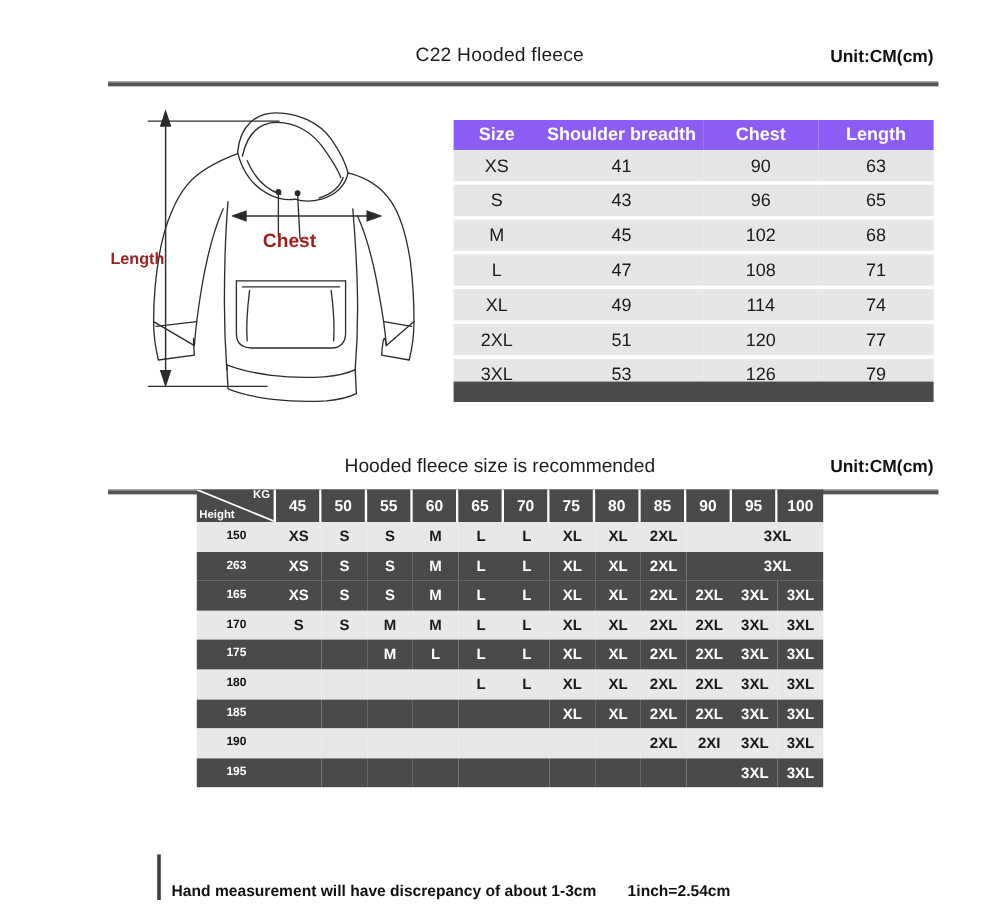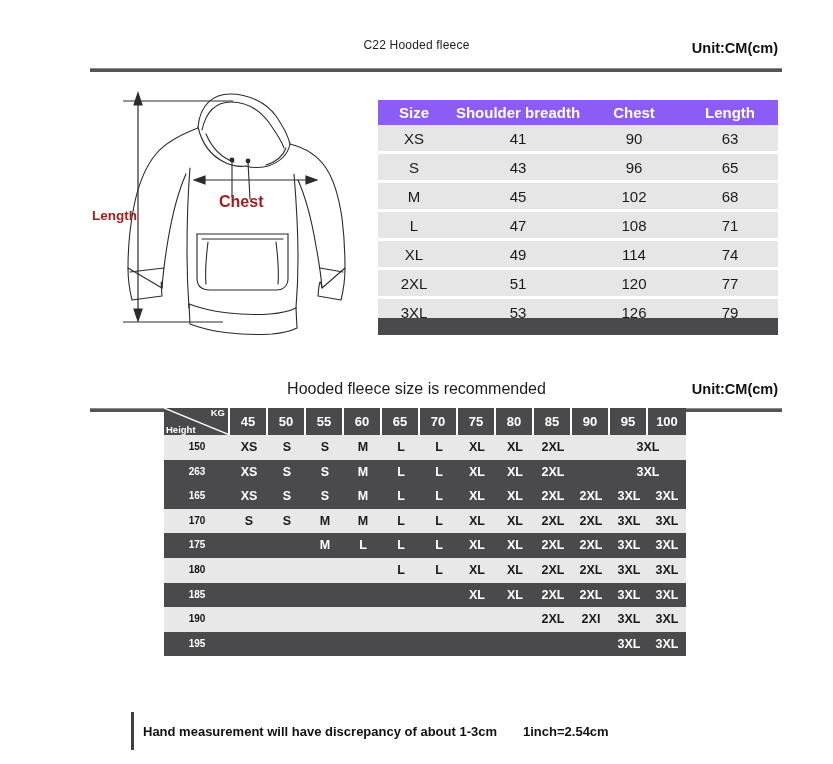--- a/index.html
+++ b/index.html
@@ -23,21 +23,21 @@
     background: #555558;
     border-top: 1px solid #8a8a8d;
   }
 
   
   #sec1-title {
     position: absolute;
     left: 0; top: 38px;
     width: 833px;
     text-align: center;
-    font-size: 12px;
+    font-size: 16px;
     letter-spacing: .2px;
     color: #1d1d1d;
   }
   #sec1-unit {
     position: absolute;
     right: 55px; top: 40px;
     font-size: 14.5px;
     font-weight: bold;
     color: #111;
   }
@@ -181,21 +181,21 @@
   #matrix tbody tr.light td.hcell { color: #111; }
   #matrix tbody tr.dark  td.hcell { color: #fff; }
 
   
   #footnote {
     position: absolute;
     left: 131px; top: 712px;
     height: 38px;
     border-left: 3px solid #3f3f41;
     display: flex;
-    align-items: center;
+    align-items: flex-end;
     padding-left: 9px;
   }
   #footnote span {
     font-size: 13px;
     font-weight: bold;
     color: #111;
     white-space: nowrap;
   }
   #fn-inch { margin-left: 26px; }
 </style>

